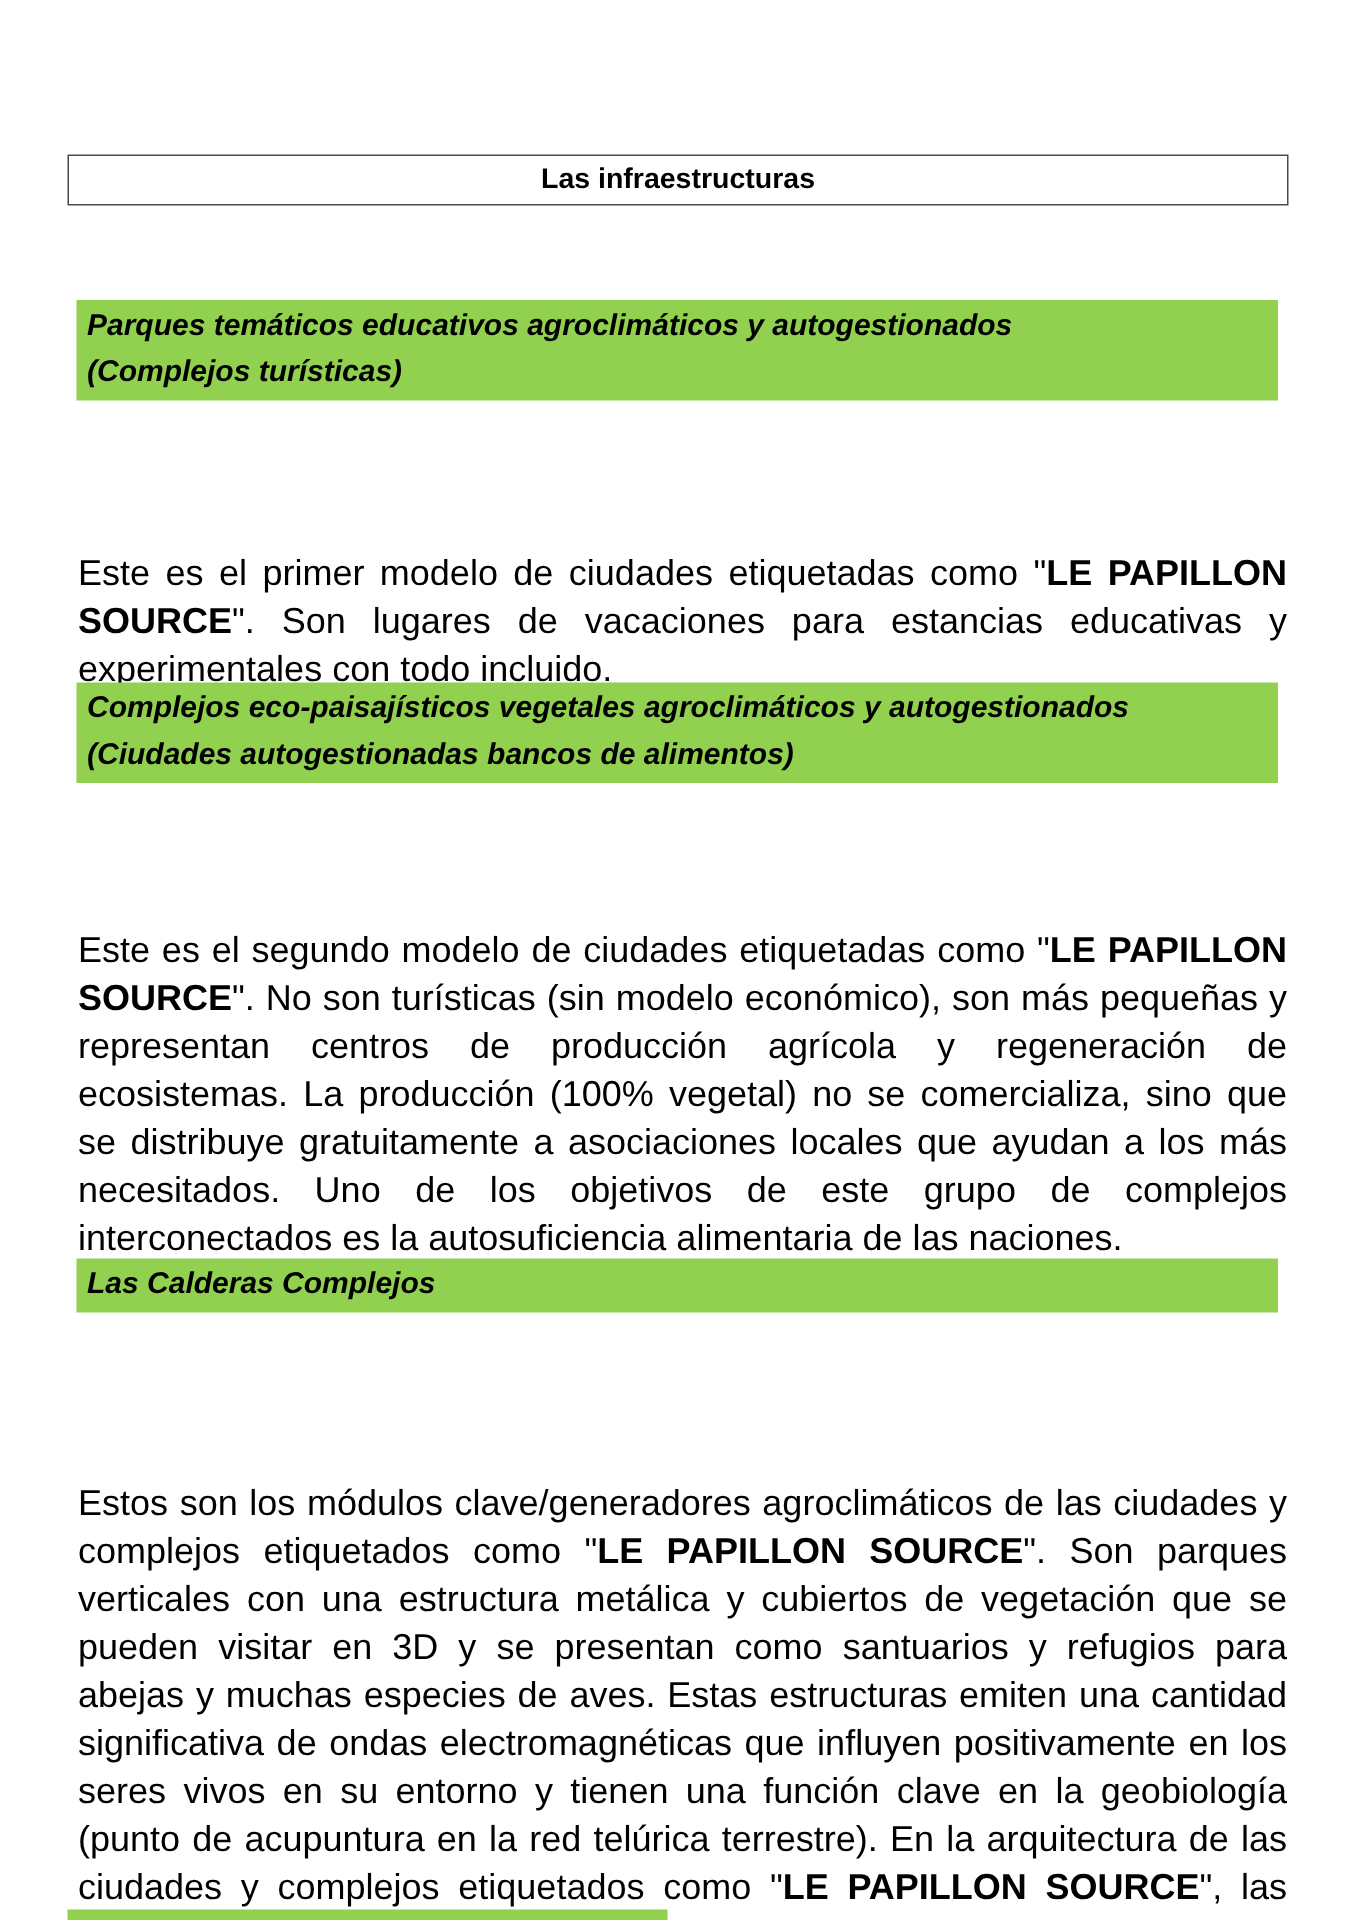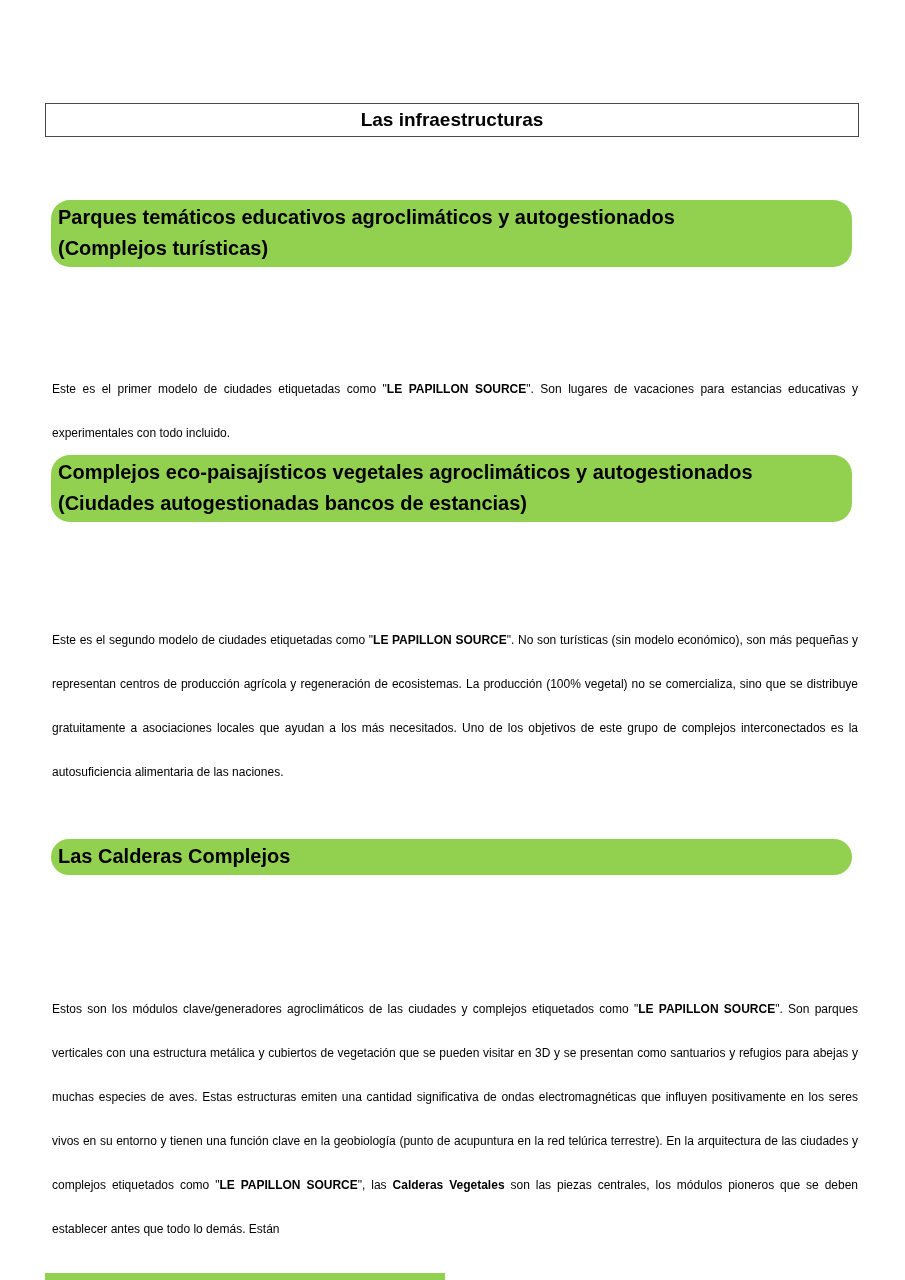--- a/index.html
+++ b/index.html
@@ -29,36 +29,36 @@
     font-weight: bold;
     font-size: 19px;
   }
   .green-heading {
     position: absolute;
     left: 51px;
     width: 794px;
     background: #92D050;
     padding: 2px 0 3px 7px;
     font-weight: bold;
+    font-style: italic;
     font-size: 20px;
     line-height: 31px;
-    border-radius: 19px;
   }
   .green-heading .gh-line {
     display: block;
   }
   .gh-1 { top: 200px; }
   .gh-2 { top: 455px; }
   .gh-3 { top: 839px; }
   .para {
     position: absolute;
     left: 52px;
     width: 806px;
-    font-size: 12px;
-    line-height: 44px;
+    font-size: 24px;
+    line-height: 32px;
     text-align: justify;
     margin-top: 32px;
   }
   .para b { font-weight: bold; }
   .p-1 { top: 335px; }
   .p-2 { top: 586px; }
   .p-3 { top: 955px; }
   .bottom-sliver {
     position: absolute;
     left: 45px;
@@ -79,21 +79,21 @@
 
   <div class="green-heading gh-1">
       <span class="gh-line">Parques temáticos educativos agroclimáticos y autogestionados</span>
       <span class="gh-line">(Complejos turísticas)</span>
     </div>
 
   <p class="para p-1">Este es el primer modelo de ciudades etiquetadas como "<b>LE PAPILLON SOURCE</b>". Son lugares de vacaciones para estancias educativas y experimentales con todo incluido.</p>
 
   <div class="green-heading gh-2">
       <span class="gh-line">Complejos eco-paisajísticos vegetales agroclimáticos y autogestionados</span>
-      <span class="gh-line">(Ciudades autogestionadas bancos de estancias)</span>
+      <span class="gh-line">(Ciudades autogestionadas bancos de alimentos)</span>
     </div>
 
   <p class="para p-2">Este es el segundo modelo de ciudades etiquetadas como "<b>LE PAPILLON SOURCE</b>". No son turísticas (sin modelo económico), son más pequeñas y representan centros de producción agrícola y regeneración de ecosistemas. La producción (100% vegetal) no se comercializa, sino que se distribuye gratuitamente a asociaciones locales que ayudan a los más necesitados. Uno de los objetivos de este grupo de complejos interconectados es la autosuficiencia alimentaria de las naciones.</p>
 
   <div class="green-heading gh-3">
       <span class="gh-line">Las Calderas Complejos</span>
     </div>
 
   <p class="para p-3">Estos son los módulos clave/generadores agroclimáticos de las ciudades y complejos etiquetados como "<b>LE PAPILLON SOURCE</b>". Son parques verticales con una estructura metálica y cubiertos de vegetación que se pueden visitar en 3D y se presentan como santuarios y refugios para abejas y muchas especies de aves. Estas estructuras emiten una cantidad significativa de ondas electromagnéticas que influyen positivamente en los seres vivos en su entorno y tienen una función clave en la geobiología (punto de acupuntura en la red telúrica terrestre). En la arquitectura de las ciudades y complejos etiquetados como "<b>LE PAPILLON SOURCE</b>", las <b>Calderas Vegetales</b> son las piezas centrales, los módulos pioneros que se deben establecer antes que todo lo demás. Están</p>
 

